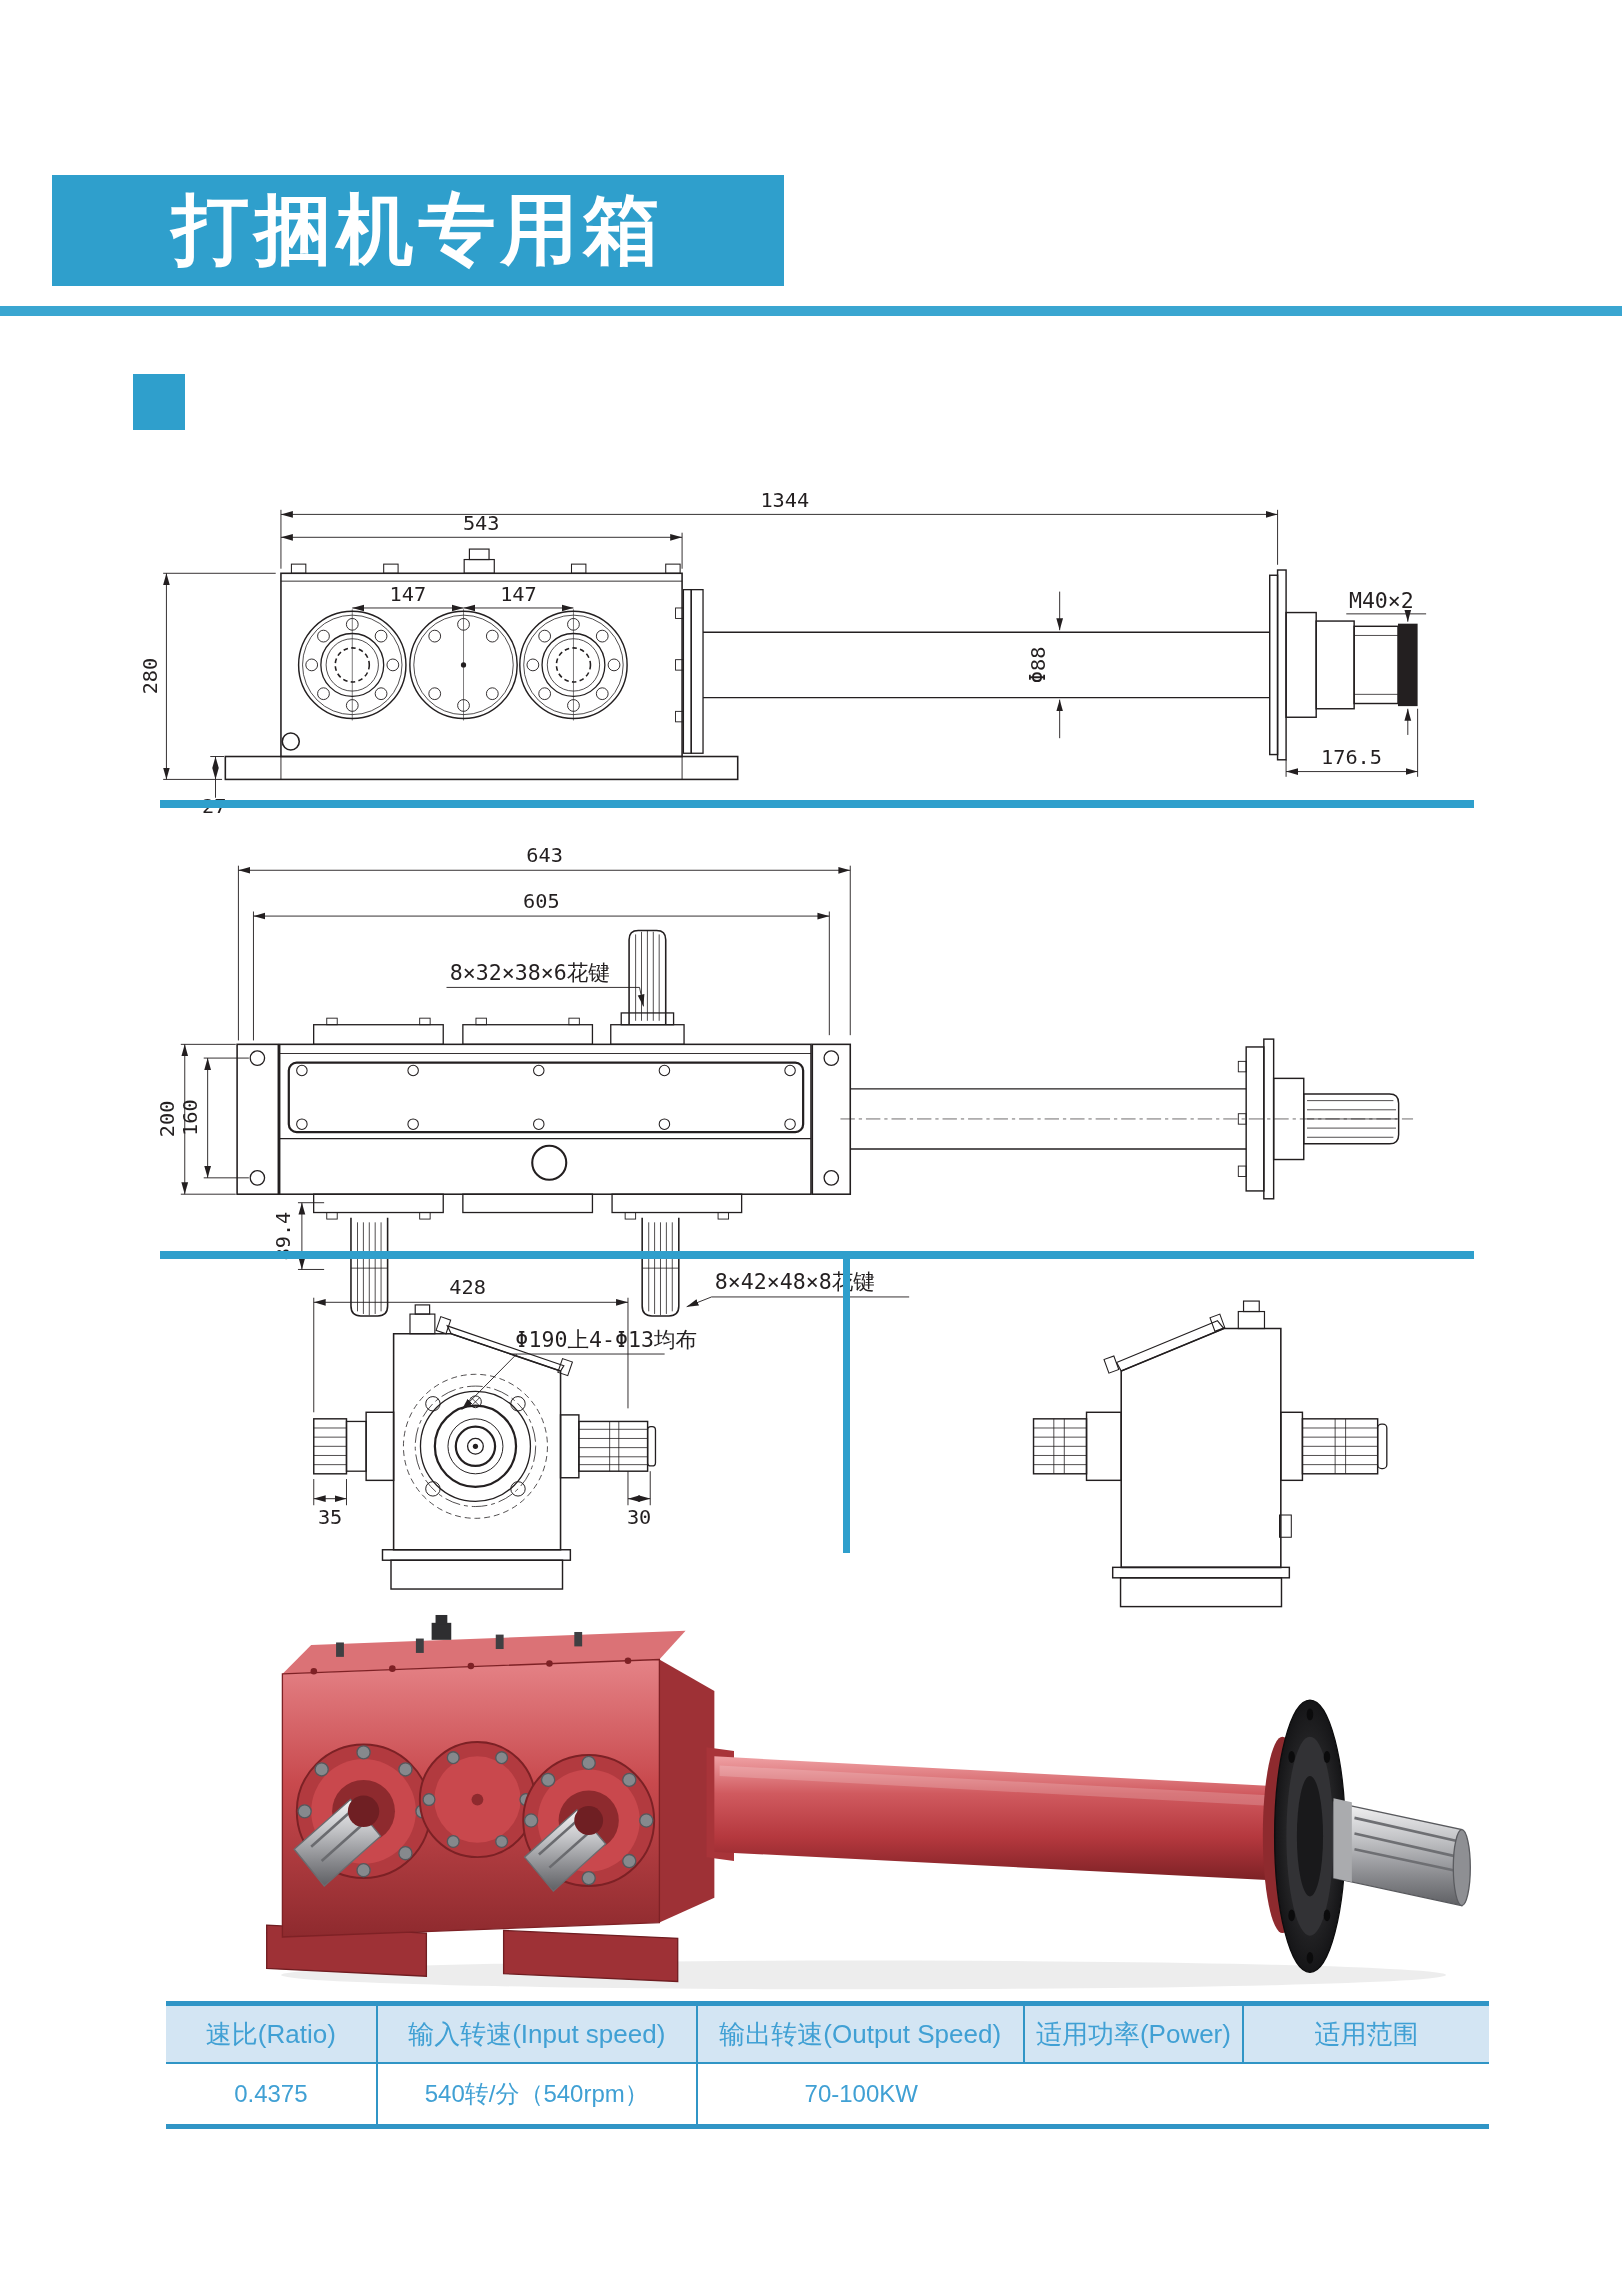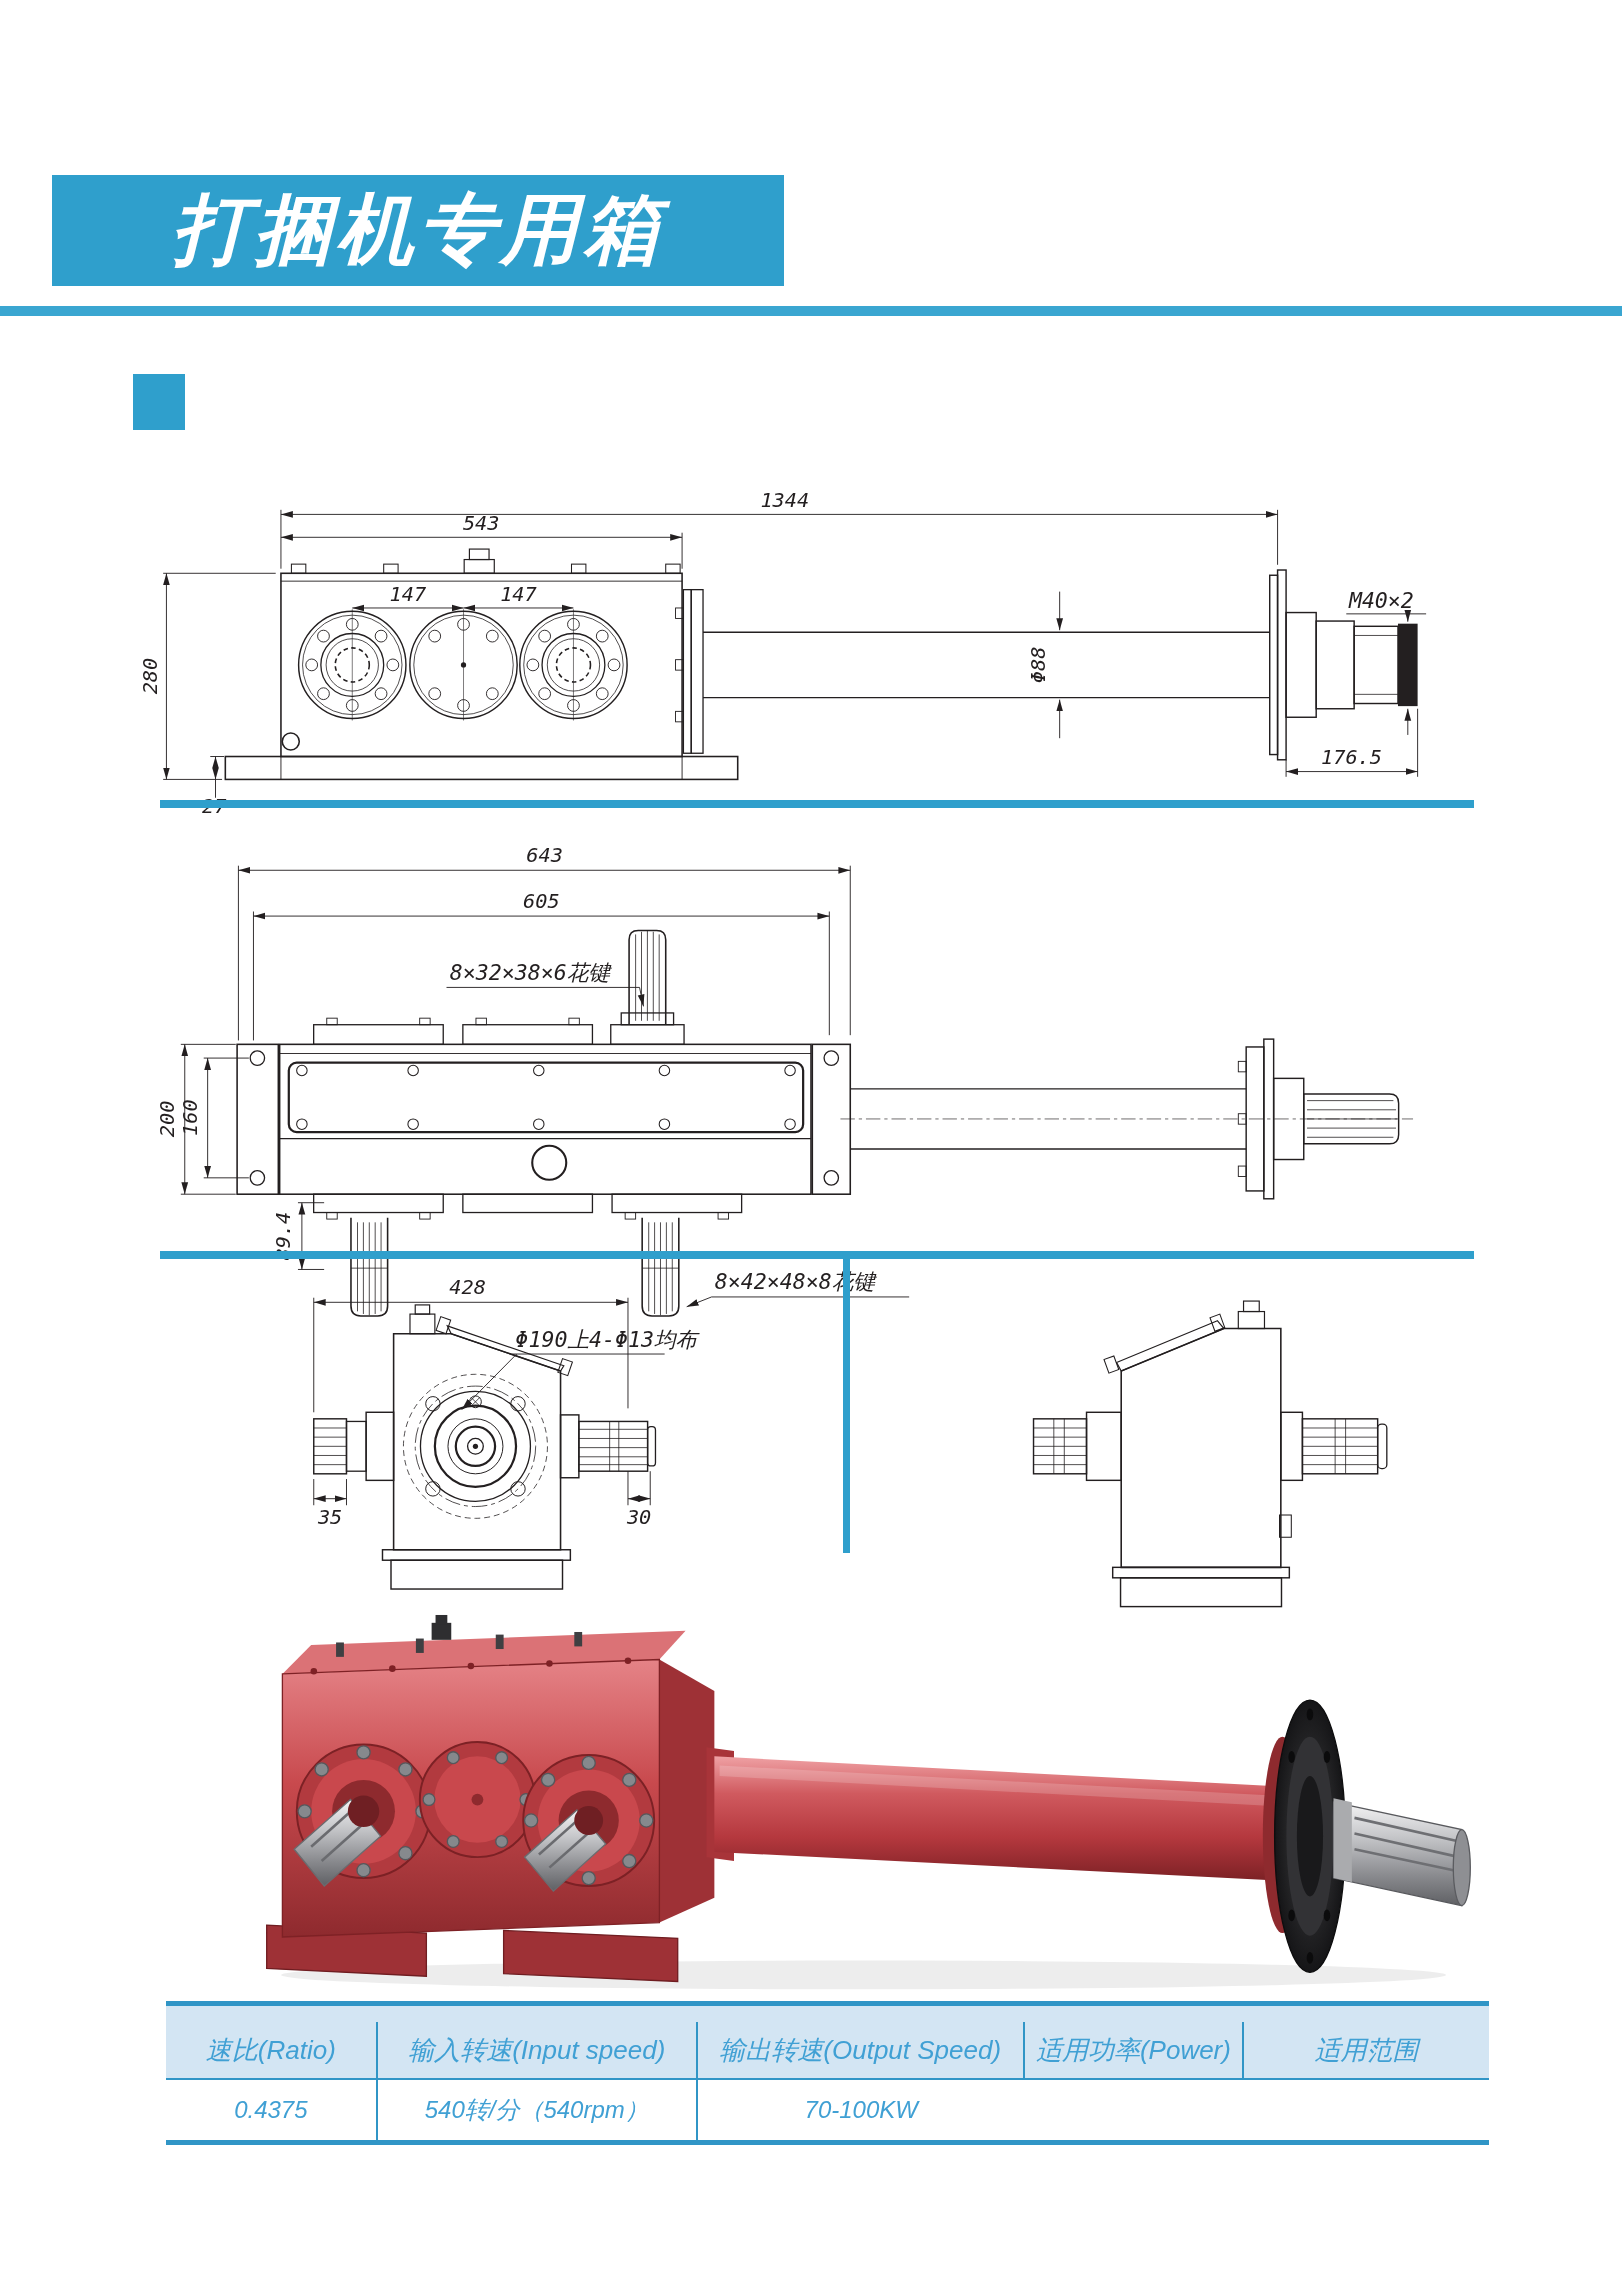--- a/index.html
+++ b/index.html
@@ -1,17 +1,17 @@
 <!DOCTYPE html>
 <html style="font-size:10.5px"><head>
 <meta charset="utf-8">
 <style>
   html,body{margin:0;padding:0;background:#e8e8e8;}
   .page{position:relative;width:1623px;height:2295px;background:#ffffff;overflow:hidden;
-        font-family:"Liberation Sans",sans-serif;font-style:italic;}
+        font-family:"Liberation Sans",sans-serif;}
   .abs{position:absolute;}
   
   .title-bar{left:52px;top:175px;width:732px;height:111px;background:#2f9fcc;
              display:flex;align-items:center;}
   .title-text{color:#ffffff;font-size:77px;font-weight:bold;letter-spacing:5.2px;
               padding-left:120px;font-family:"Liberation Sans",sans-serif;white-space:nowrap;}
   .accent-line{left:0;top:306px;width:1623px;height:9.8px;background:#3aa6d1;}
   
   .section-square{left:133px;top:374px;width:52px;height:56px;background:#2f9fcc;}
   .section-bar{left:198px;top:374px;width:1326px;height:56px;background:#bcbec0;
@@ -27,21 +27,21 @@
   .d{stroke:#231f20;fill:none;stroke-width:1.4;}
   .dimtxt{font-family:"DejaVu Sans Mono",monospace;font-size:31px;fill:#231f20;text-anchor:middle;}
   .callout{font-family:"DejaVu Sans Mono",monospace;font-size:33px;fill:#231f20;text-anchor:start;}
   
   .spec{left:166px;top:2001px;width:1323px;border-top:5.2px solid #3095c6;border-bottom:5.2px solid #3095c6;}
   .spec-row{display:grid;grid-template-columns:16fr 24.2fr 24.7fr 16.6fr 18.5fr;}
   .spec-row.head{background:#d3e5f3;border-bottom:2.6px solid #3095c6;}
   .spec-cell{display:flex;align-items:center;justify-content:center;color:#40a0d4;
              border-right:2.6px solid #3095c6;text-align:center;}
   .spec-cell:last-child{border-right:none;}
-  .head .spec-cell{height:56px;font-size:26px;margin-top:16px;}
+  .head .spec-cell{height:56px;font-size:26px;}
   .body .spec-cell{height:60px;font-size:24px;}
 </style>
 </head>
 <body>
 
 <div class="page">
 
   <div class="abs title-bar">
     <div class="title-text">打捆机专用箱</div>
   </div>

